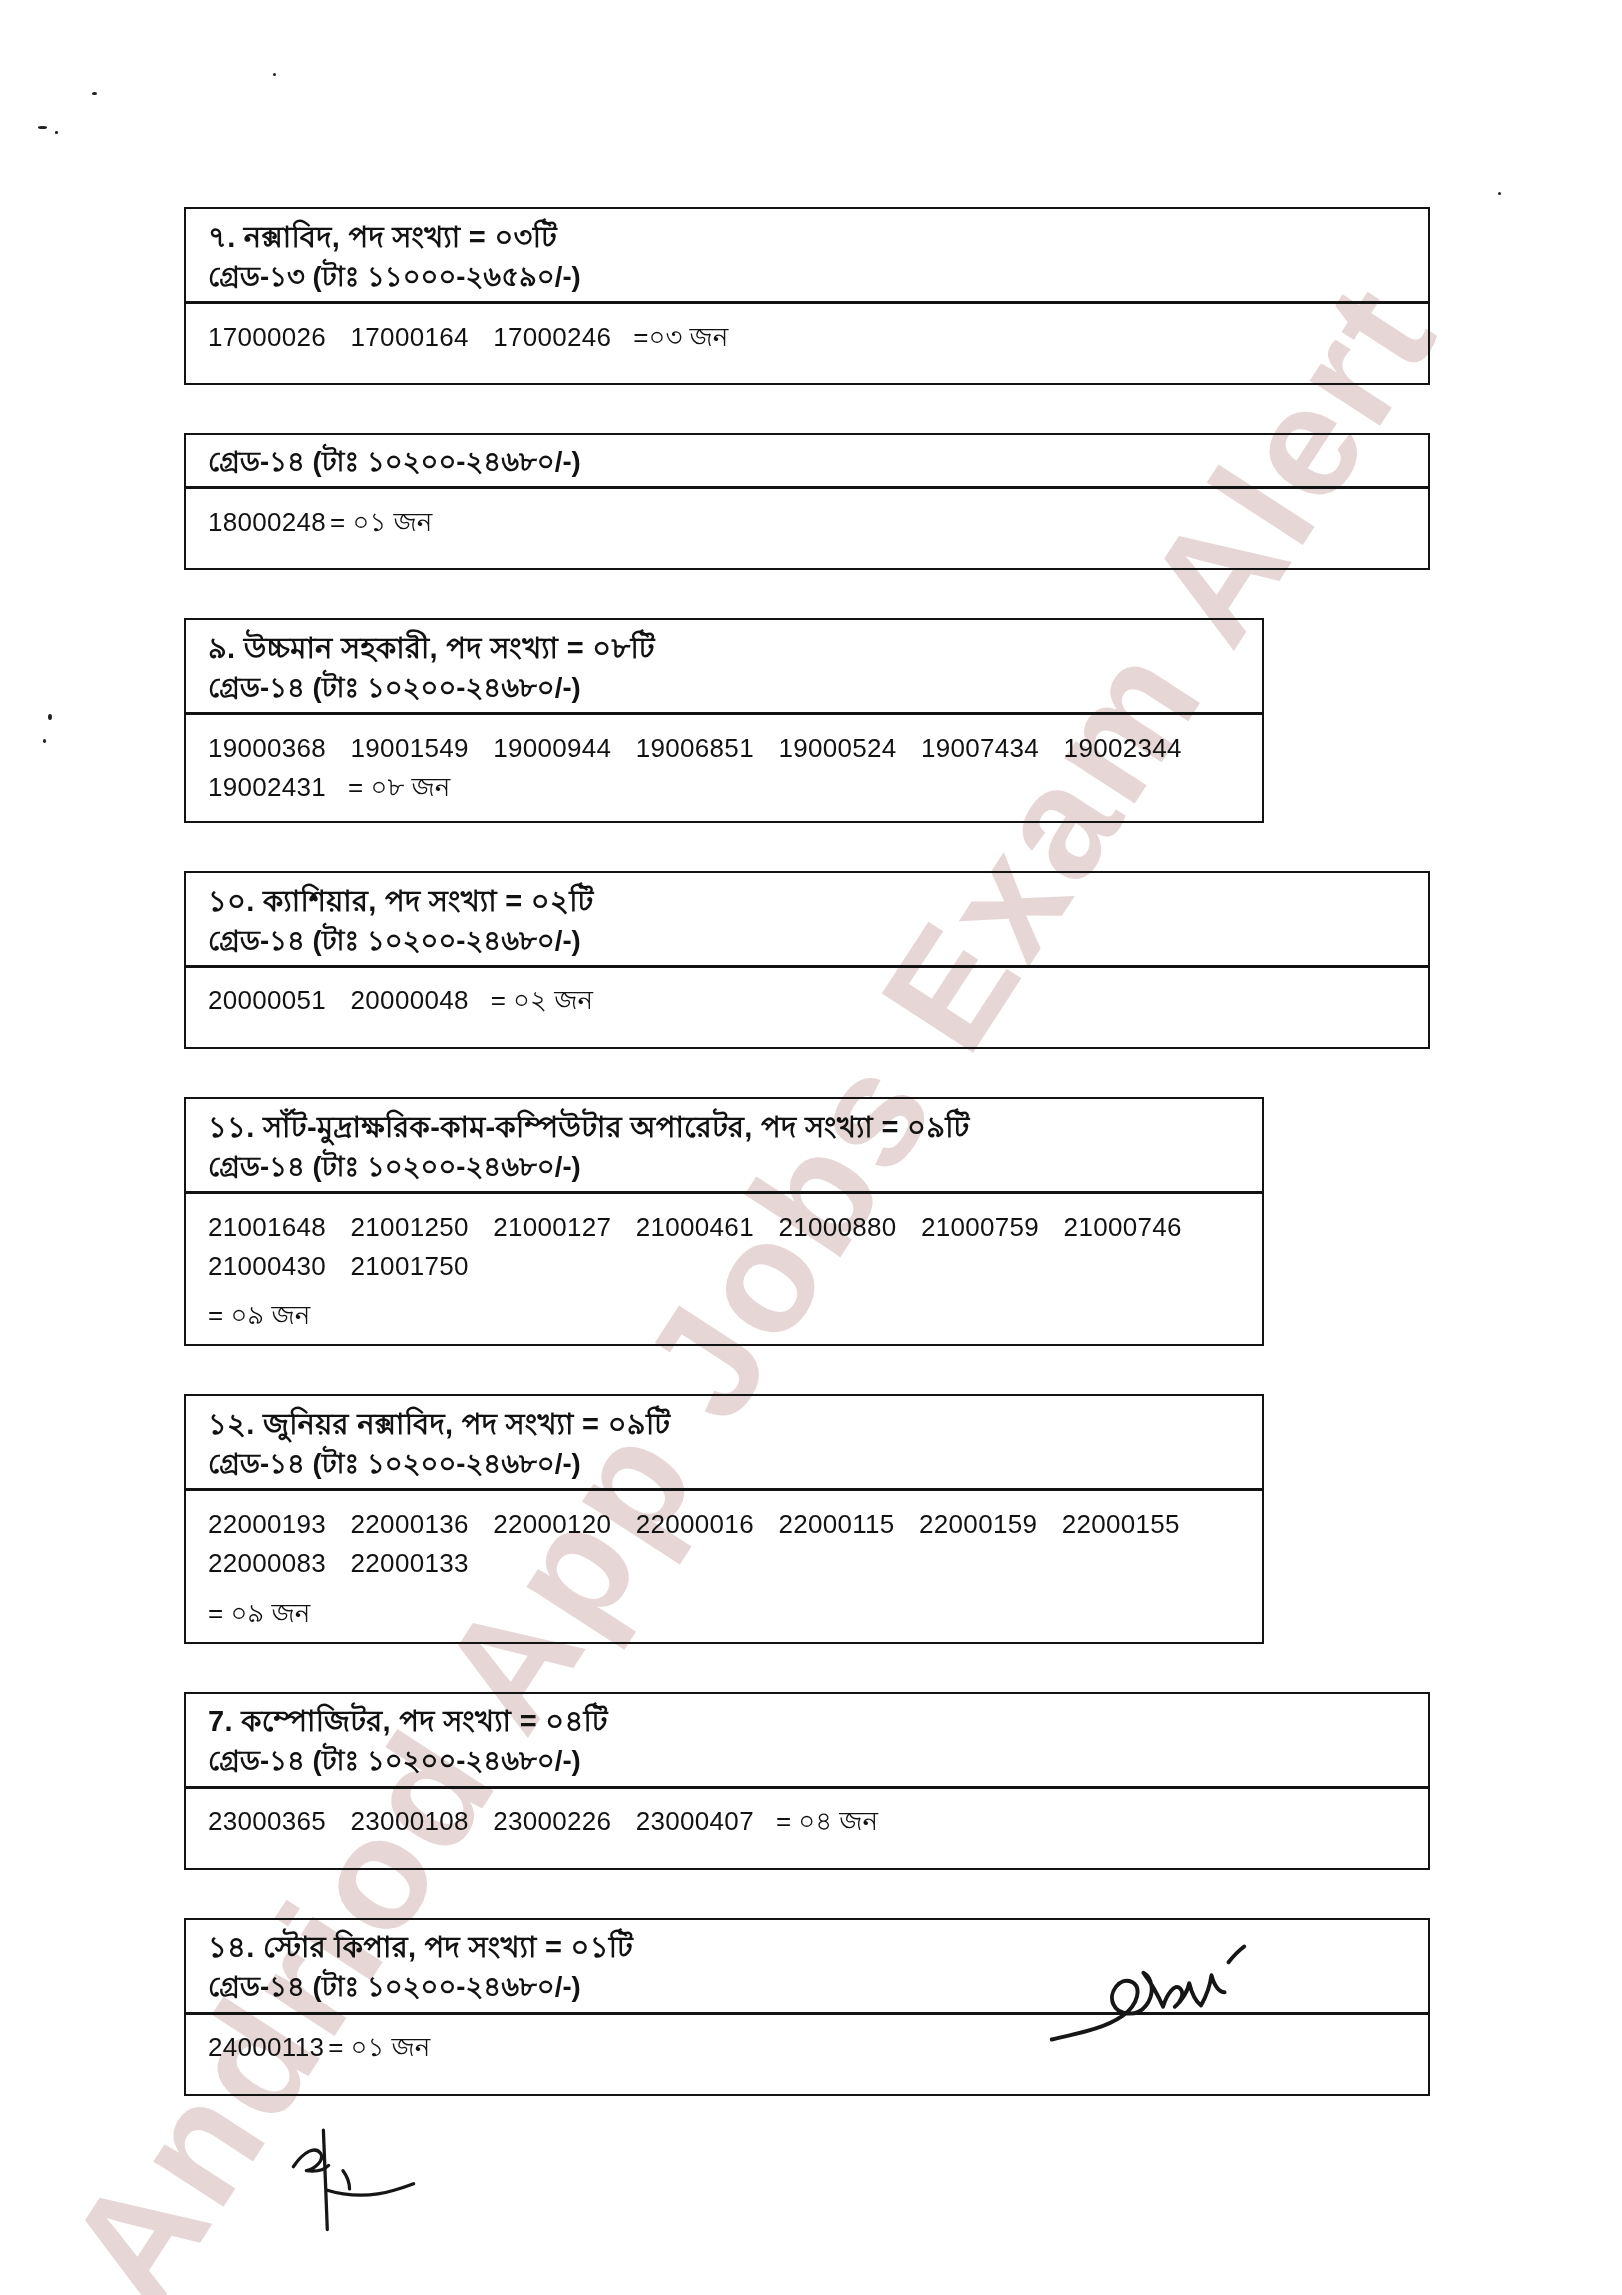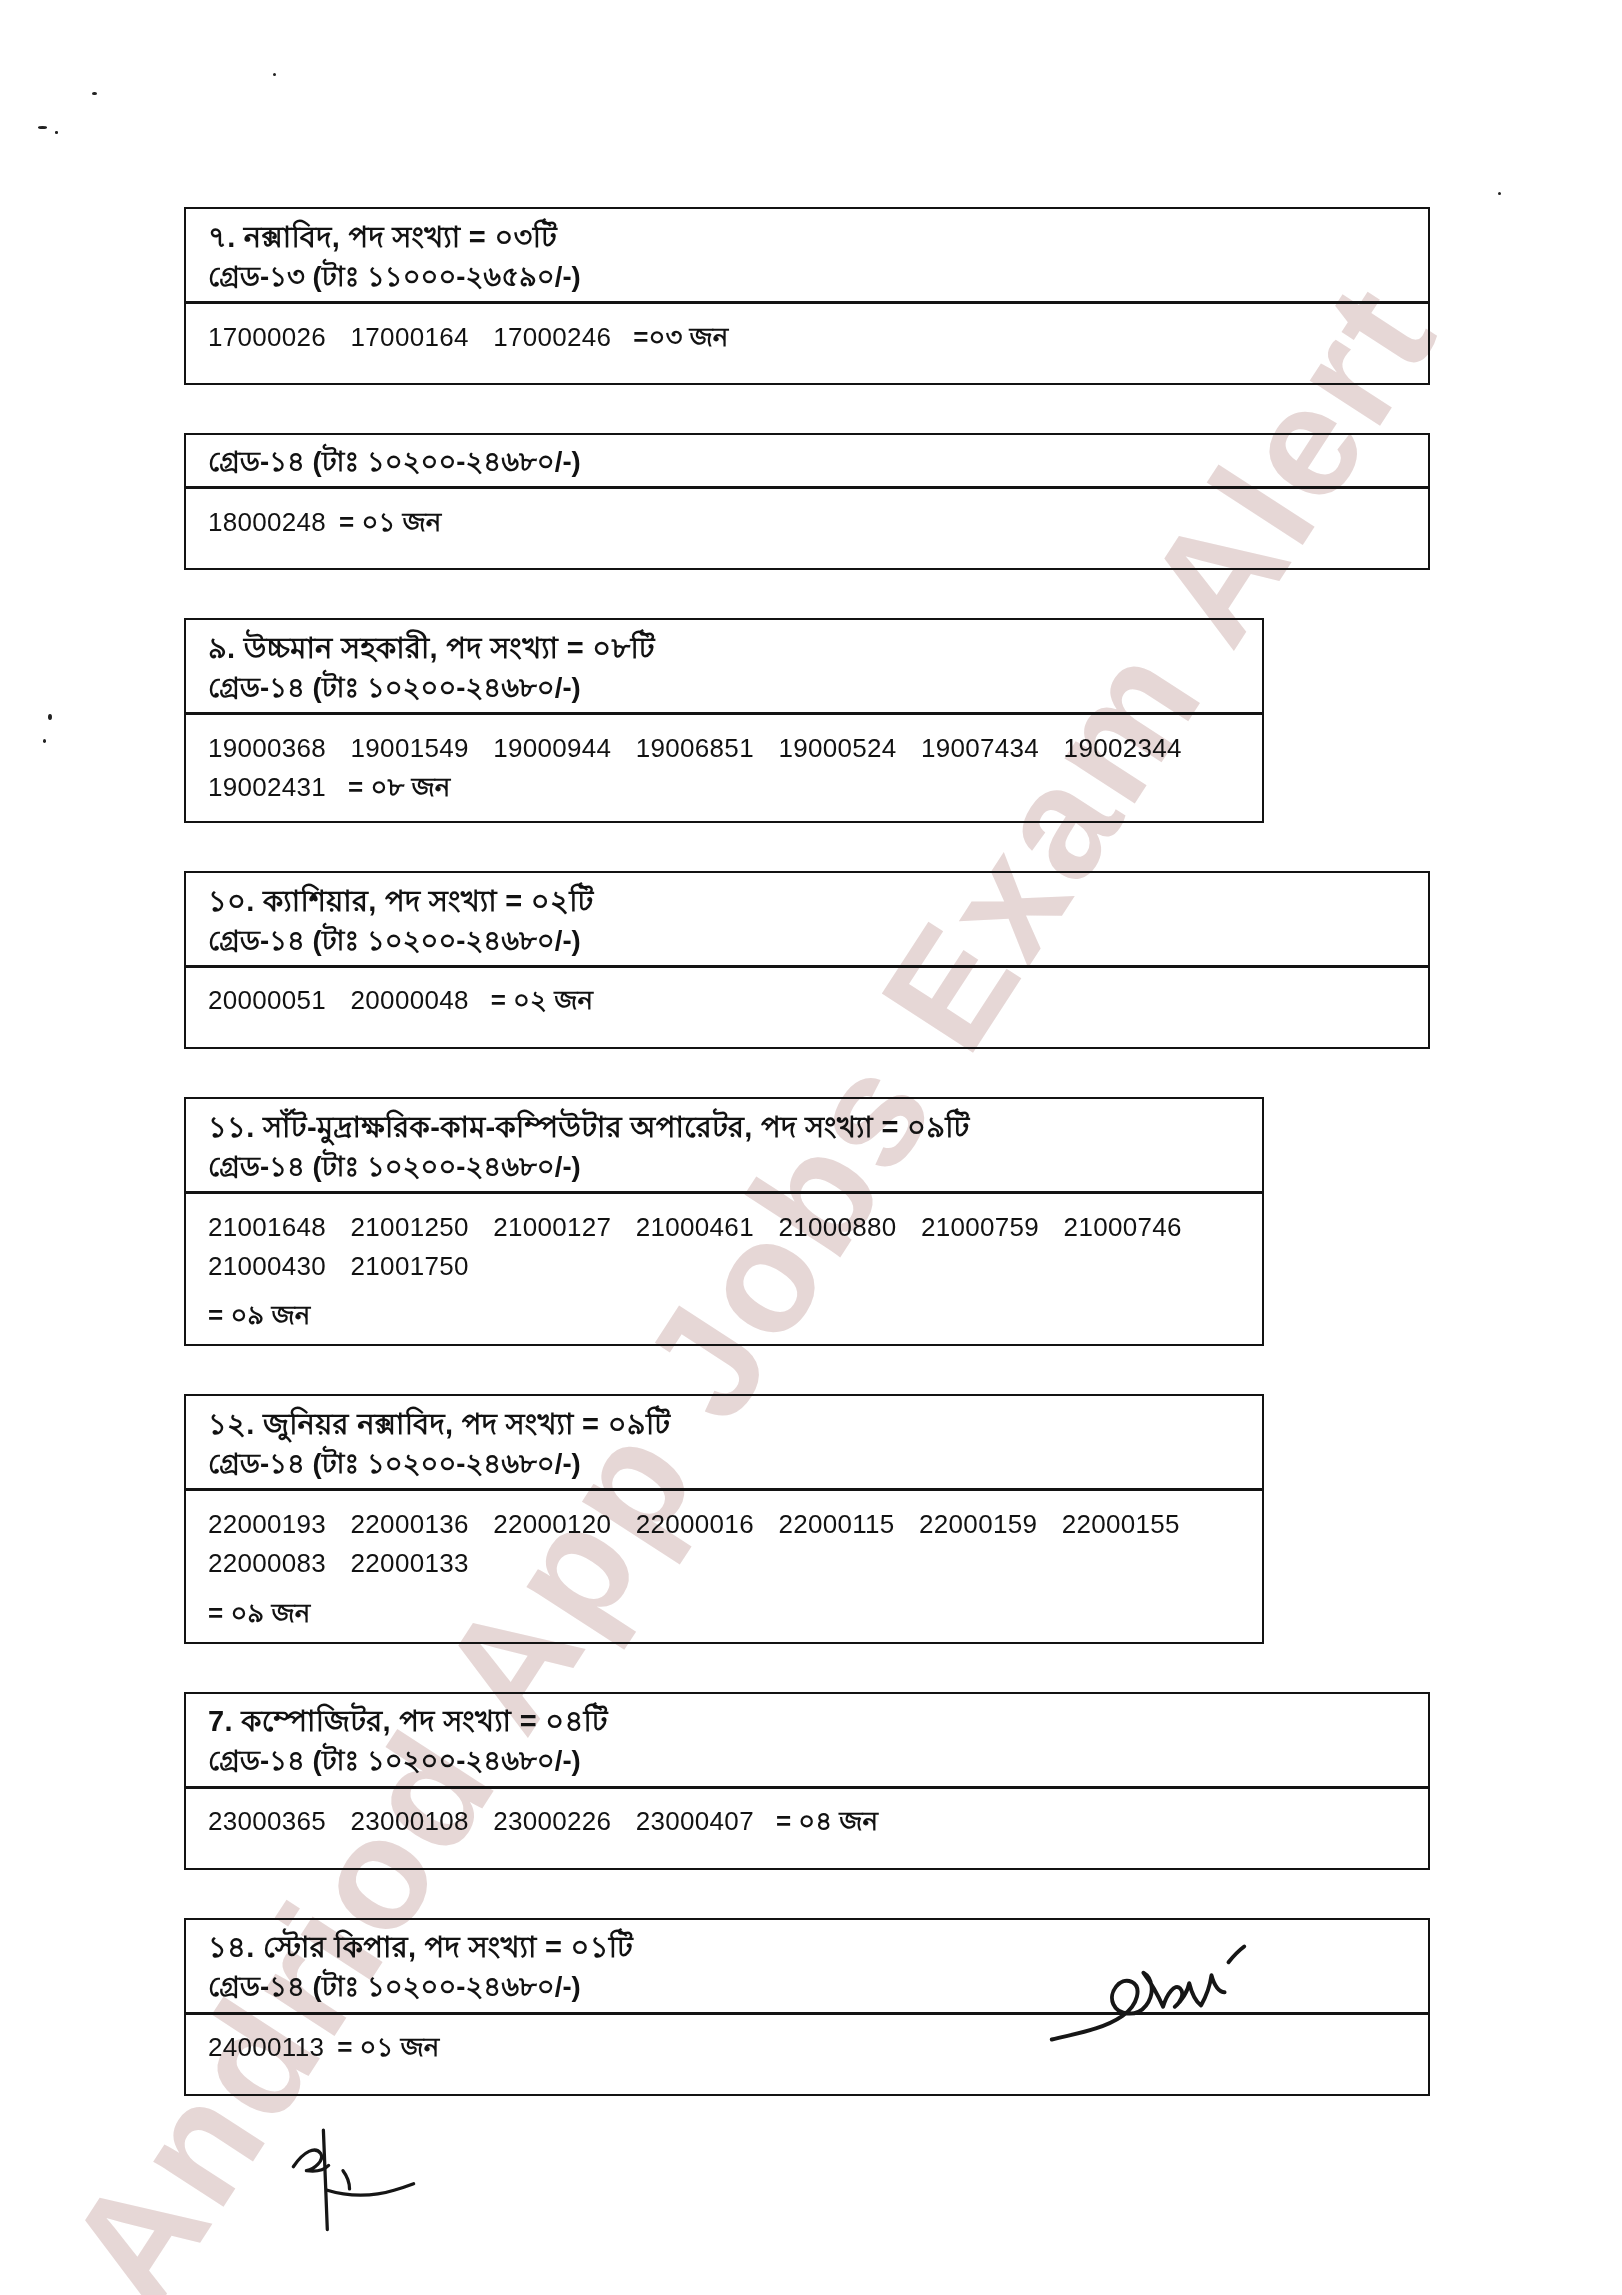--- a/index.html
+++ b/index.html
@@ -61,24 +61,24 @@
   }
   .sec-line { line-height:34px; }
   .nums {
     font-family:"Liberation Sans",sans-serif;
     font-size:26px;
     word-spacing:17px;
     letter-spacing:0.3px;
   }
   .cnt {
     font-size:26px;
-    font-weight:700;
+    font-weight:400;
   }
   .cnt.gap   { margin-left:22px; }
-  .cnt.tight { margin-left:13px; }
+  .cnt.tight { margin-left:4px; }
   .cnt.newline { display:block; margin-top:11.8px; line-height:33px; }
   
   .sig { position:absolute; }
   .sig path { fill:none; stroke:#161616; stroke-linecap:round; stroke-linejoin:round; }
   
   .speck { position:absolute; background:#222; border-radius:50%; }
 </style>
 </head>
 <body>
 

